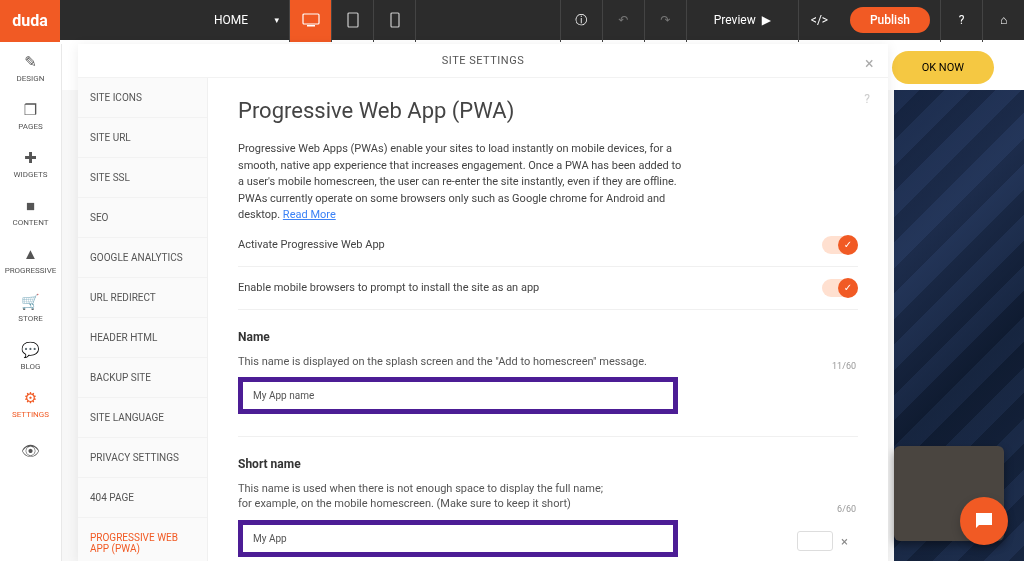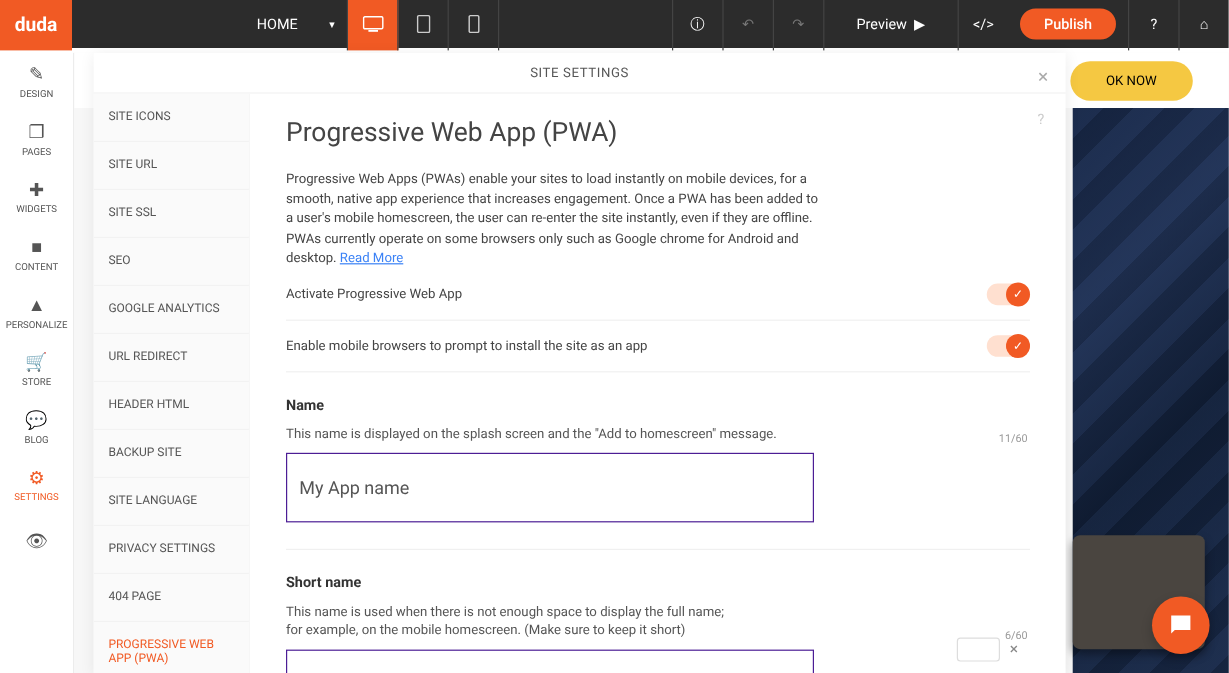--- a/index.html
+++ b/index.html
@@ -40,21 +40,21 @@
 .help-q{position:absolute;right:18px;top:14px;color:#ccc;font-size:12px}
 .toggle-row{display:flex;align-items:center;justify-content:space-between;padding:12px 0;border-bottom:1px solid #f0f0f0}
 .toggle-label{font-size:11px;color:#444}
 .toggle{width:36px;height:18px;background:#ffe0d0;border-radius:10px;position:relative;cursor:pointer}
 .toggle-knob{position:absolute;right:0;top:-1px;width:20px;height:20px;background:#f15a24;border-radius:50%;display:flex;align-items:center;justify-content:center;color:#fff;font-size:10px}
 .field-section{margin-top:20px}
 .field-title{font-size:12px;font-weight:bold;color:#333;margin-bottom:10px}
 .field-help{font-size:11px;color:#555;line-height:1.4;margin-bottom:8px}
 .input-wrap{position:relative}
 .counter{position:absolute;right:2px;top:-16px;font-size:9px;color:#999}
-.text-input{width:100%;max-width:440px;border:1px solid #4c1d95;padding:19px 10px;font-size:15px;color:#555}
+.text-input{width:100%;max-width:440px;border:5px solid #4c1d95;padding:8px 10px;font-size:10px;color:#555}
 .section-divider{border:none;border-top:1px solid #f0f0f0;margin:22px 0 0 0}
 .icon-cleanup{position:absolute;bottom:10px;right:40px;display:flex;align-items:center;gap:8px;font-size:13px;color:#888}
 .icon-cleanup .box{width:36px;height:20px;border:1px solid #ddd;border-radius:3px}
 .chat-bubble{position:absolute;right:16px;bottom:16px;width:48px;height:48px;background:#f15a24;border-radius:50%;display:flex;align-items:center;justify-content:center;cursor:pointer;box-shadow:0 4px 10px rgba(0,0,0,.2)}
 .chat-bubble svg{fill:#fff}
 </style>
 </head>
 <body>
 
 <div class="topbar">
@@ -109,21 +109,21 @@
   <div class="sidebar-item">
       <span class="sidebar-icon">✚</span>
       <span>WIDGETS</span>
     </div>
   <div class="sidebar-item">
       <span class="sidebar-icon">■</span>
       <span>CONTENT</span>
     </div>
   <div class="sidebar-item">
       <span class="sidebar-icon">▲</span>
-      <span>PERSONALIZE</span>
+      <span>PROGRESSIVE</span>
     </div>
   <div class="sidebar-item">
       <span class="sidebar-icon">🛒</span>
       <span>STORE</span>
     </div>
   <div class="sidebar-item">
       <span class="sidebar-icon">💬</span>
       <span>BLOG</span>
     </div>
   <div class="sidebar-item active">

